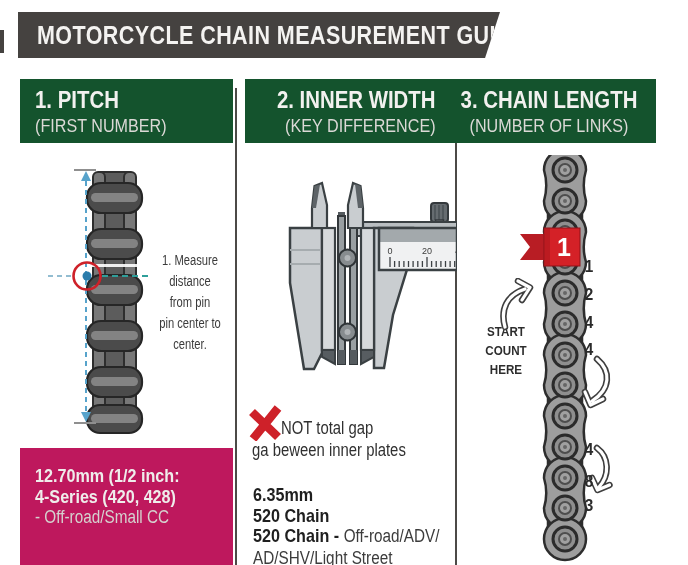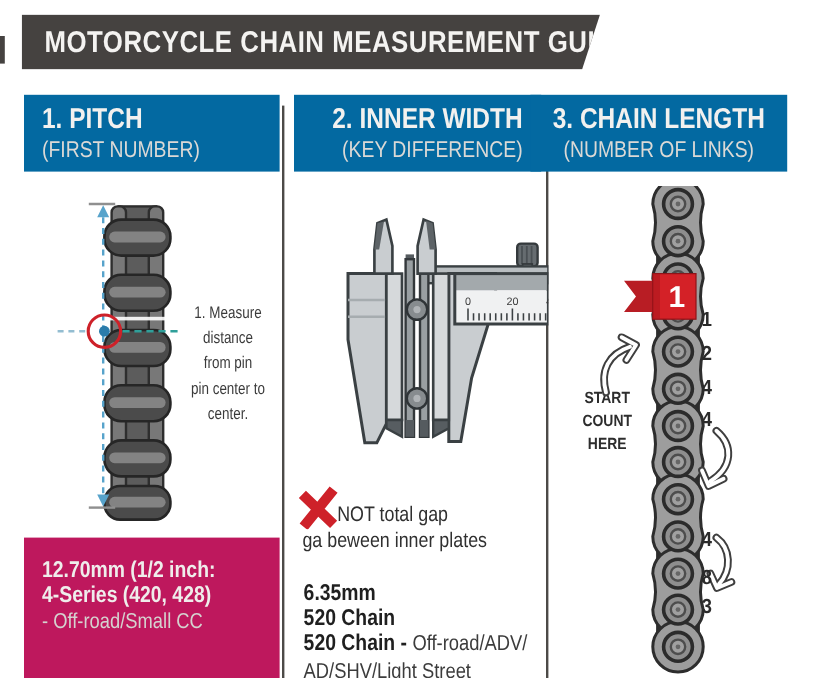--- a/index.html
+++ b/index.html
@@ -14,21 +14,21 @@
   #banner .t{color:#f4f3f1;font-size:25px;font-weight:bold;letter-spacing:.5px;
              transform:scaleX(.86);transform-origin:left center;white-space:nowrap;}
   #notch{left:0;top:30px;width:4px;height:23px;background:#454240;}
 
   
   .divider{width:2px;top:88px;height:477px;background:#4c4a47;}
   #div1{left:235px;}
   #div2{left:455px;}
 
   
-  .hbox{top:79px;height:64px;background:#0369a1;color:#f2f1ef;box-sizing:border-box;padding-top:6px;}
+  .hbox{top:79px;height:64px;background:#14532d;color:#f2f1ef;box-sizing:border-box;padding-top:6px;}
   #hbox1{left:20px;width:213px;padding-left:15px;}
   #hbox2{left:245px;width:206px;text-align:right;}
   #hbox3{left:442px;width:214px;text-align:center;}
   .hbox .title{font-size:24px;font-weight:bold;line-height:29px;white-space:nowrap;}
   .hbox .sub{font-size:19px;font-weight:normal;color:#dbd9d6;line-height:23px;white-space:nowrap;}
   #hbox1 .title,#hbox1 .sub{transform:scaleX(.85);transform-origin:left top;}
   #hbox2 .title,#hbox2 .sub,#hbox3 .title,#hbox3 .sub{transform:scaleX(.85);transform-origin:center top;}
 
   
   #pitchsvg{left:30px;top:158px;}

